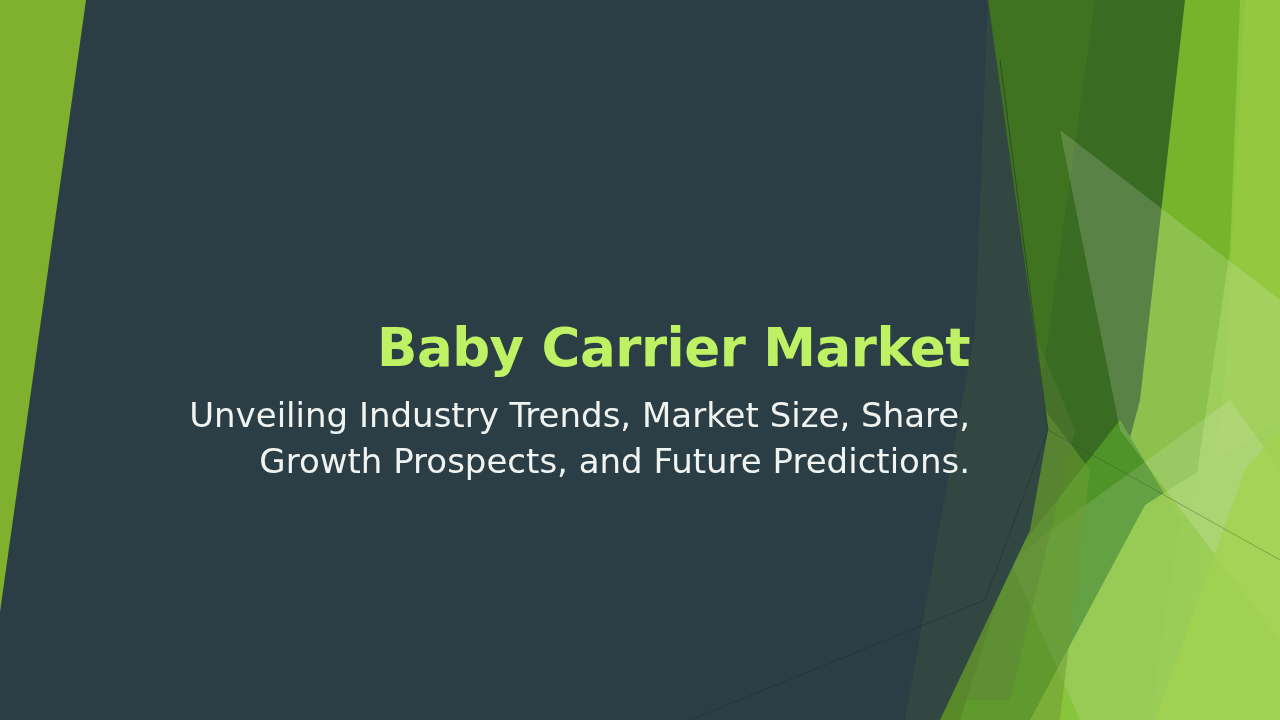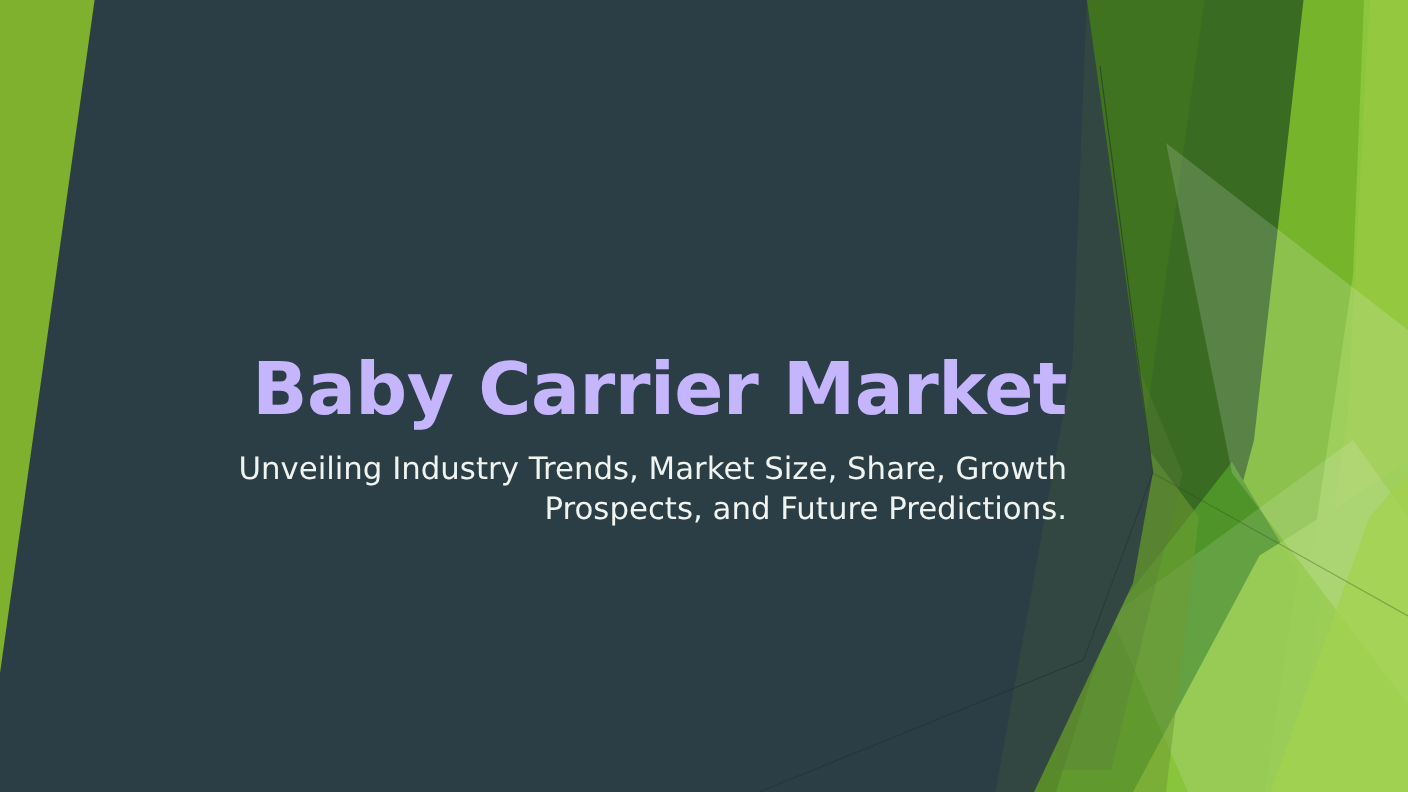--- a/index.html
+++ b/index.html
@@ -27,31 +27,31 @@
     left: 150px;
     top: 320px;
     width: 820px;
     text-align: right;
     z-index: 5;
   }
   #slide-title {
     margin: 0;
     font-family: "DejaVu Sans", sans-serif;
     font-weight: bold;
-    font-size: 66px;
+    font-size: 53px;
     line-height: 1.04;
     letter-spacing: -0.5px;
-    color: #c4b5fd;
+    color: #bef264;
     white-space: nowrap;
   }
   #slide-subtitle {
     margin: 18px 0 0 0;
     font-family: "DejaVu Sans", sans-serif;
     font-weight: normal;
-    font-size: 28px;
+    font-size: 34px;
     line-height: 1.34;
     color: #f0f4f1;
   }
 </style>
 </head>
 <body>
 
 <div id="slide">
 
   <svg id="deco" viewBox="0 0 1280 720" preserveAspectRatio="none">

